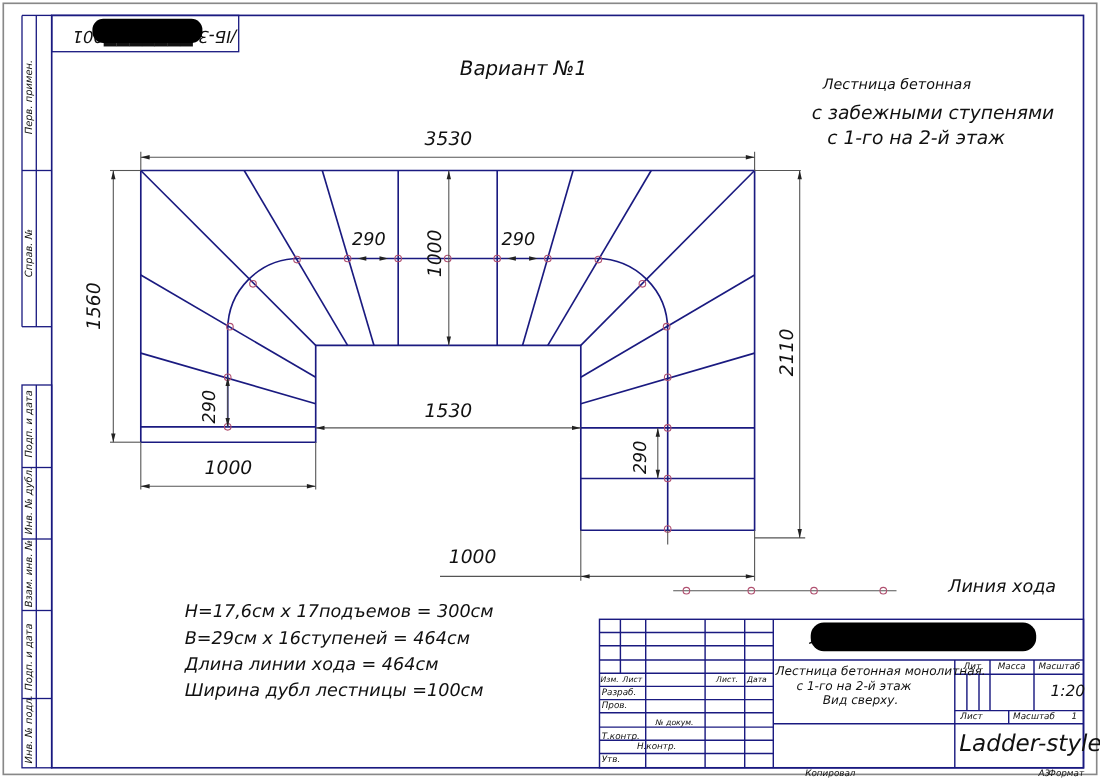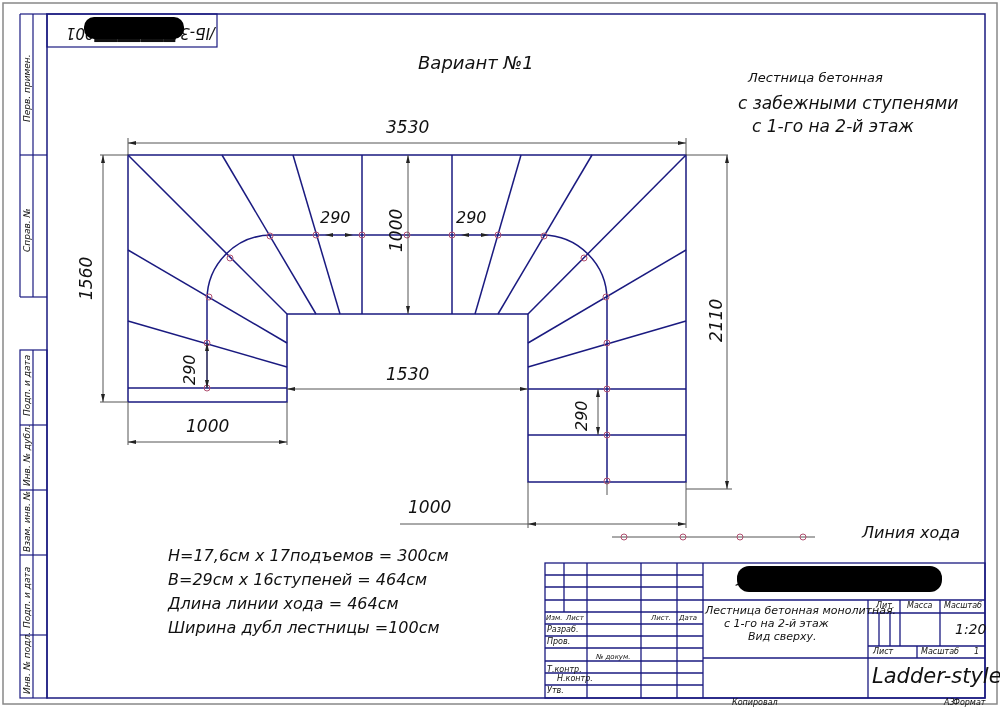--- a/index.html
+++ b/index.html
@@ -225,21 +225,21 @@
 
 <div class="t" style="left:546px;top:614px;font-size:7px;">Изм.</div>
 <div class="t" style="left:566px;top:614px;font-size:7px;">Лист</div>
 <div class="t" style="left:596px;top:614px;font-size:7px;margin-top:39px;">№ докум.</div>
 <div class="t" style="left:651px;top:614px;font-size:7px;">Лист.</div>
 <div class="t" style="left:679px;top:614px;font-size:7px;">Дата</div>
 
 <div class="t" style="left:547px;top:625px;font-size:8px;">Разраб.</div>
 <div class="t" style="left:547px;top:637px;font-size:8px;">Пров.</div>
 <div class="t" style="left:547px;top:665px;font-size:8px;">Т.контр.</div>
-<div class="t" style="left:557px;top:674px;font-size:8px;">Н.контр.</div>
+<div class="t" style="left:579px;top:674px;font-size:8px;">Н.контр.</div>
 <div class="t" style="left:547px;top:686px;font-size:8px;text-align:right;">Утв.</div>
 
 <div class="t" style="left:705px;top:604px;font-size:11px;font-style:italic;">Лестница бетонная монолитная.</div>
 <div class="t" style="left:724px;top:617px;font-size:11px;">с 1-го на 2-й этаж</div>
 <div class="t" style="left:748px;top:630px;font-size:11px;">Вид сверху.</div>
 
 <div class="t" style="left:876px;top:601px;font-size:8px;">Лит.</div>
 <div class="t" style="left:907px;top:601px;font-size:8px;">Масса</div>
 <div class="t" style="left:944px;top:601px;font-size:8px;">Масштаб</div>
 <div class="t" style="left:955px;top:621px;font-size:14px;">1:20</div>

